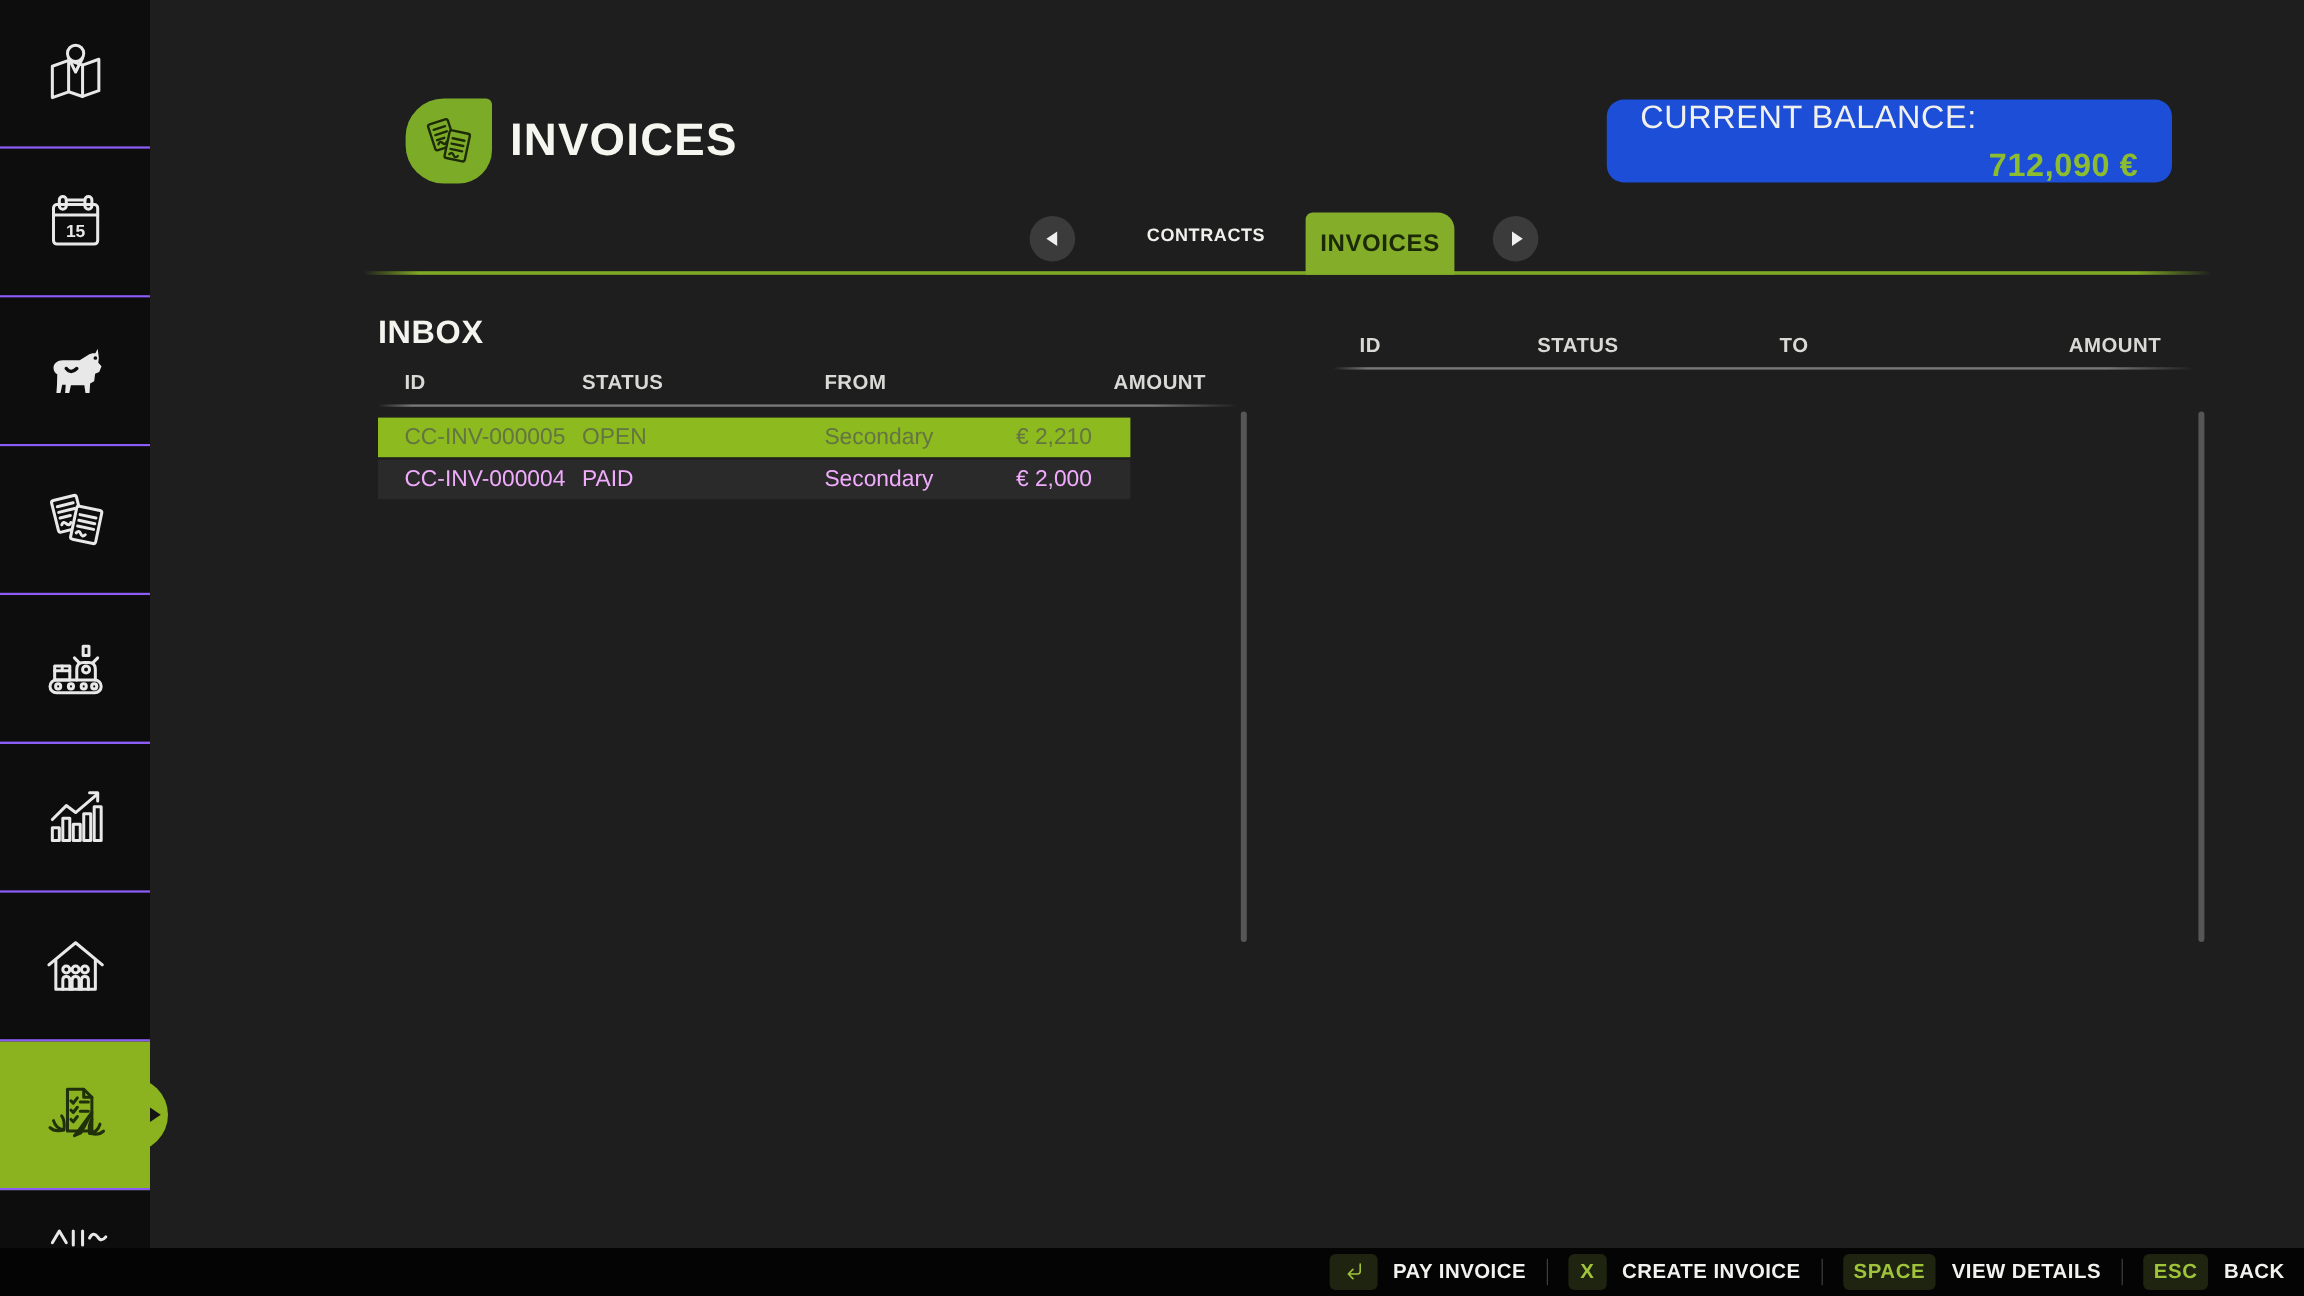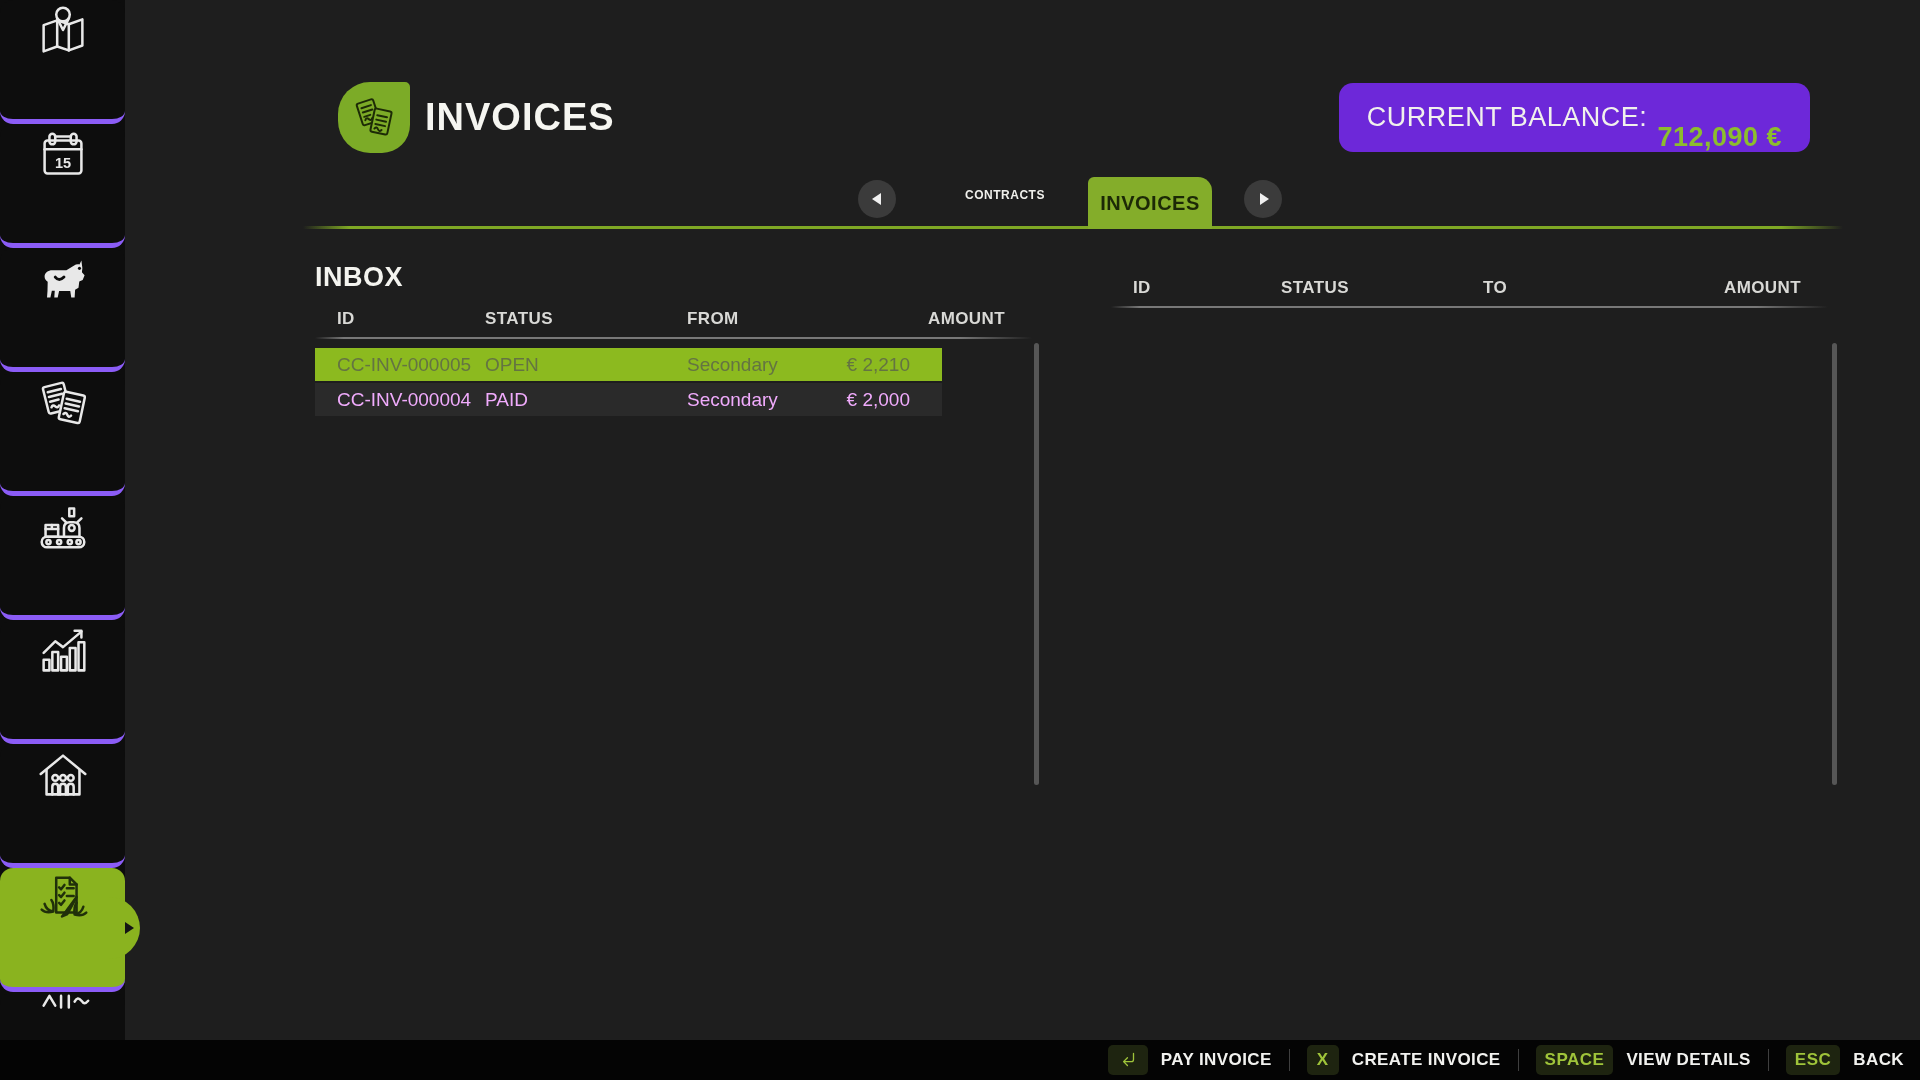--- a/index.html
+++ b/index.html
@@ -2,44 +2,44 @@
 <html><head>
 <meta charset="utf-8">
 <style>
   * { margin:0; padding:0; box-sizing:border-box; }
   html,body { width:1920px; height:1080px; background:#1d1d1d; overflow:hidden;
               font-family:"Liberation Sans","DejaVu Sans",sans-serif; }
   #screen { position:relative; width:1920px; height:1080px; background:#1e1e1e; }
 
   
   #sidebar { position:absolute; left:0; top:0; width:125px; height:1080px; background:#0d0d0d; z-index:5; }
-  .side-cell { position:relative; width:125px; height:124px; display:flex; align-items:flex-start; justify-content:center; border-bottom:5px solid #8b5cf6; background:#0d0d0d;border-radius:13px; }
+  .side-cell { position:relative; width:125px; height:124px; display:flex; align-items:center; justify-content:center; border-bottom:2px solid #8b5cf6; background:#0d0d0d; }
   .side-cell svg { width:62px; height:62px; stroke:#e8e8e8; stroke-width:2.6; fill:none; stroke-linecap:round; stroke-linejoin:round; }
   .side-cell.active { background:#8ab31f; }
   .side-cell.active svg { stroke:#20300a; }
   .side-bump { position:absolute; right:-15px; top:50%; transform:translateY(-50%); width:34px; height:62px; background:#8ab31f; border-radius:0 31px 31px 0; }
   .side-bump-arrow { position:absolute; right:6px; top:50%; transform:translateY(-50%); width:0; height:0; border-left:9px solid #141414; border-top:6px solid transparent; border-bottom:6px solid transparent; }
   .icon-num { font:bold 15px "Liberation Sans",sans-serif; fill:#e8e8e8; stroke:none; }
 
   
   .hdr-icon { position:absolute; left:338px; top:82px; width:72px; height:71px; background:#7cab27; border-radius:32px 5px 28px 32px; display:flex; align-items:center; justify-content:center; }
   .hdr-icon svg { width:58px; height:58px; stroke:#1d2b06; stroke-width:2.2; fill:none; stroke-linecap:round; }
   #page-title { position:absolute; left:425px; top:96px; font-size:38px; font-weight:600; color:#f6f6f1; letter-spacing:1px; }
 
-  #balance { position:absolute; right:110px; top:83px; height:69px; background:#6d28d9; border-radius:14px; display:flex; align-items:center; padding:0 28px; gap:10px; }
+  #balance { position:absolute; right:110px; top:83px; height:69px; background:#1d4ed8; border-radius:14px; display:flex; padding:0 28px; gap:10px; }
   #balance .bal-label { font-size:27px; color:#f1f1ec; letter-spacing:0.5px; }
   #balance .bal-value { font-size:27px; font-weight:bold; color:#8cbd2e; letter-spacing:0.5px;margin-top:40px; }
 
   
   .tab-arrow { position:absolute; top:180px; width:38px; height:38px; border-radius:50%; background:#3b3b3b; display:flex; align-items:center; justify-content:center; cursor:pointer; }
   #tab-arrow-left  { left:858px; }
   #tab-arrow-right { left:1244px; }
   .tri-l { width:0;height:0;border-right:9px solid #f0f0f0;border-top:6px solid transparent;border-bottom:6px solid transparent; margin-right:2px;}
   .tri-r { width:0;height:0;border-left:9px solid #f0f0f0;border-top:6px solid transparent;border-bottom:6px solid transparent; margin-left:2px;}
-  #tab-contracts { position:absolute; left:930px; top:188px; width:150px; text-align:center; font-size:12px; font-weight:bold; color:#f0f0ec; letter-spacing:0.5px; cursor:pointer; }
+  #tab-contracts { position:absolute; left:930px; top:188px; width:150px; text-align:center; font-size:15px; font-weight:bold; color:#f0f0ec; letter-spacing:0.5px; cursor:pointer; }
   #tab-invoices { position:absolute; left:1088px; top:177px; width:124px; height:52px; background:#84ad2a; border-radius:6px 14px 0 0; display:flex; align-items:center; justify-content:center; font-size:20px; font-weight:bold; color:#1c2906; letter-spacing:0.5px; z-index:2; }
   #tab-underline { position:absolute; left:303px; top:226px; width:1540px; height:3px;
     background:linear-gradient(90deg, rgba(130,172,38,0) 0%, #7fa824 3%, #7fa824 96%, rgba(130,172,38,0) 100%); }
 
   
   .section { position:absolute; top:262px; width:722px; }
   #inbox-section { left:315px; }
   #outbox-section { left:1111px; }
   .section-title { font-size:27px; font-weight:bold; color:#f4f4ef; letter-spacing:0.5px; }
   .tbl-head { position:relative; height:24px; margin-top:16px; }

